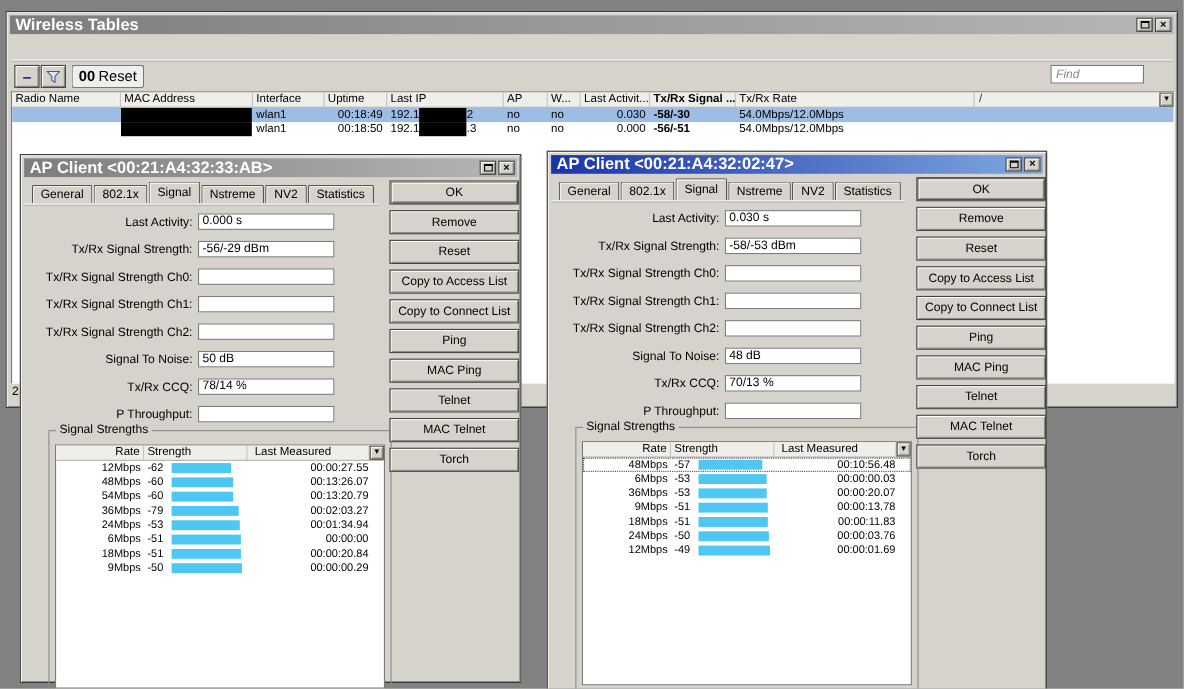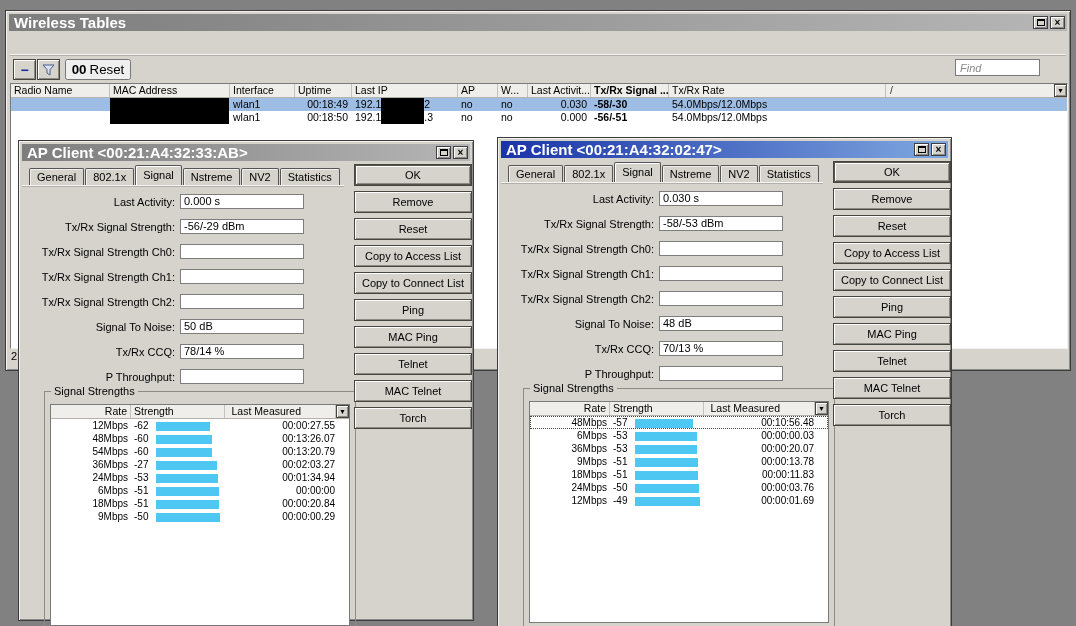--- a/index.html
+++ b/index.html
@@ -285,21 +285,21 @@
             </div>
 
             <div class="sigrow">
               <span class="sc sig-rate ar">54Mbps</span>
               <span class="sc sig-str"><span class="strnum">-60</span><span class="bar" style="width: 56px;"></span></span>
               <span class="sc sig-last ar">00:13:20.79</span>
             </div>
 
             <div class="sigrow">
               <span class="sc sig-rate ar">36Mbps</span>
-              <span class="sc sig-str"><span class="strnum">-27</span><span class="bar" style="width: 61px;"></span></span>
+              <span class="sc sig-str"><span class="strnum">-79</span><span class="bar" style="width: 61px;"></span></span>
               <span class="sc sig-last ar">00:02:03.27</span>
             </div>
 
             <div class="sigrow">
               <span class="sc sig-rate ar">24Mbps</span>
               <span class="sc sig-str"><span class="strnum">-53</span><span class="bar" style="width: 62px;"></span></span>
               <span class="sc sig-last ar">00:01:34.94</span>
             </div>
 
             <div class="sigrow">

